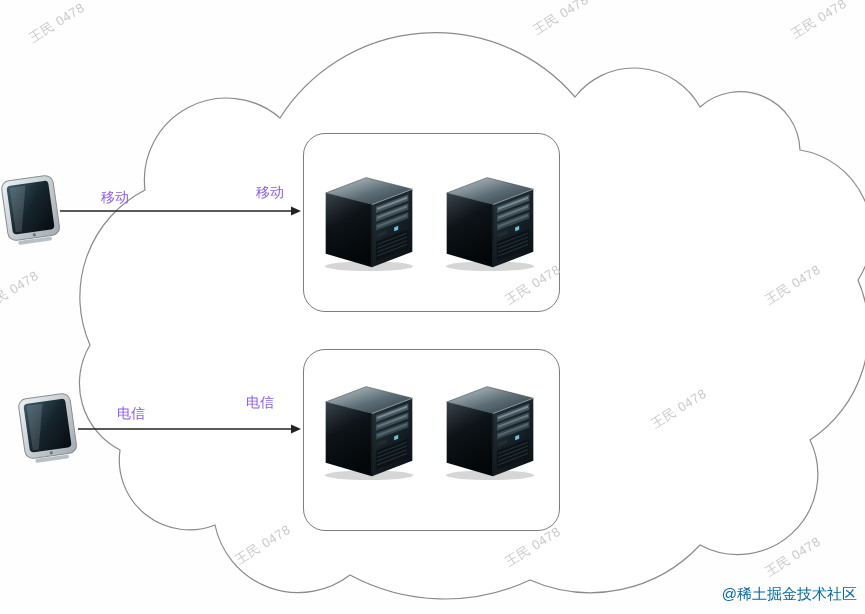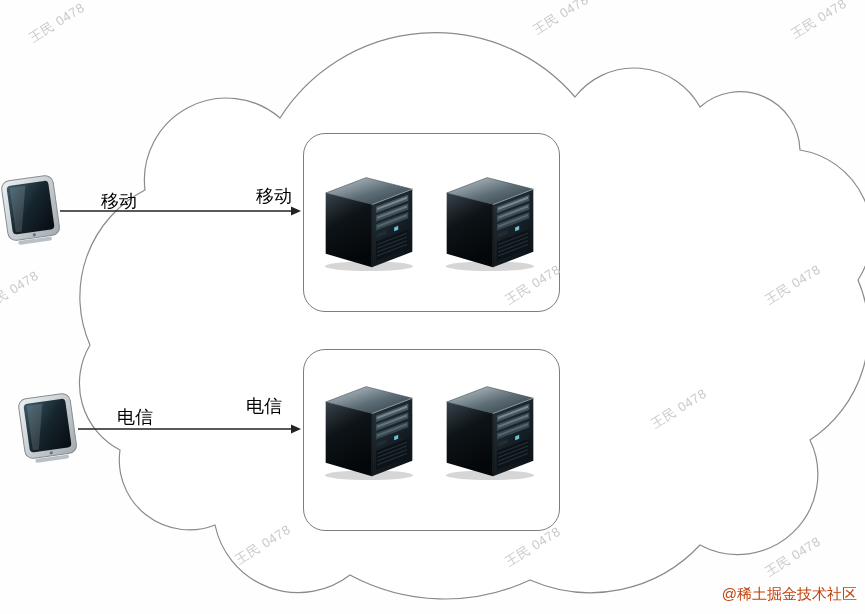--- a/index.html
+++ b/index.html
@@ -27,22 +27,22 @@
   .server.s2 { left: 437px; top: 168px; }
   .server.s3 { left: 316px; top: 377px; }
   .server.s4 { left: 437px; top: 377px; }
 
   .device { position: absolute; width: 62px; height: 70px; }
   .device.d1 { left: 0px;  top: 176px; transform: rotate(-8deg); }
   .device.d2 { left: 17px; top: 394px; transform: rotate(-8deg); }
 
   .label {
     position: absolute;
-    font-size: 18px;
-    color: #000000;
+    font-size: 14px;
+    color: #8b5cf6;
     white-space: nowrap;
   }
   .label.l1 { left: 101px; top: 189px; }
   .label.l2 { left: 256px; top: 184px; }
   .label.l3 { left: 117px; top: 405px; }
   .label.l4 { left: 246px; top: 394px; }
 
   .wm {
     position: absolute;
     color: #c9c9c9;
@@ -62,21 +62,21 @@
   .wm7  { left: 648px; top: 400px; }
   .wm8  { left: 232px; top: 536px; }
   .wm9  { left: 502px; top: 538px; }
   .wm10 { left: 762px; top: 548px; }
 
   .credit {
     position: absolute;
     right: 8px;
     bottom: 10px;
     font-size: 15px;
-    color: #c2410c;
+    color: #0369a1;
   }
 </style>
 </head>
 <body>
 
 <div class="canvas">
 
   <svg width="0" height="0" style="position:absolute" aria-hidden="true">
     <defs>
       <linearGradient id="gTop" x1="0" y1="0" x2="1" y2="1">

